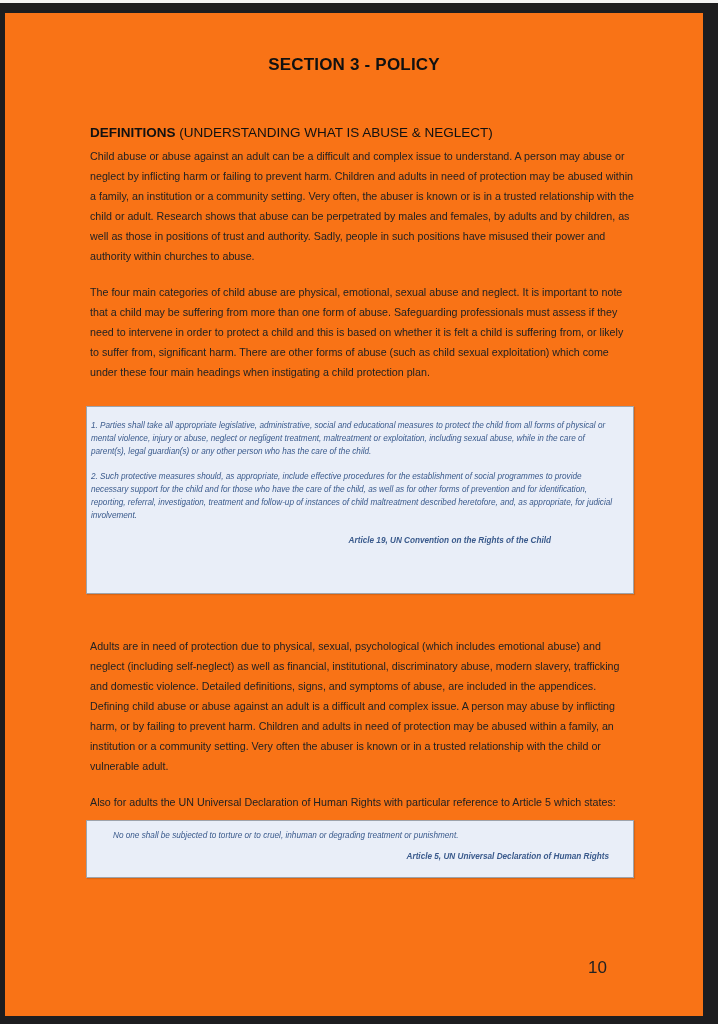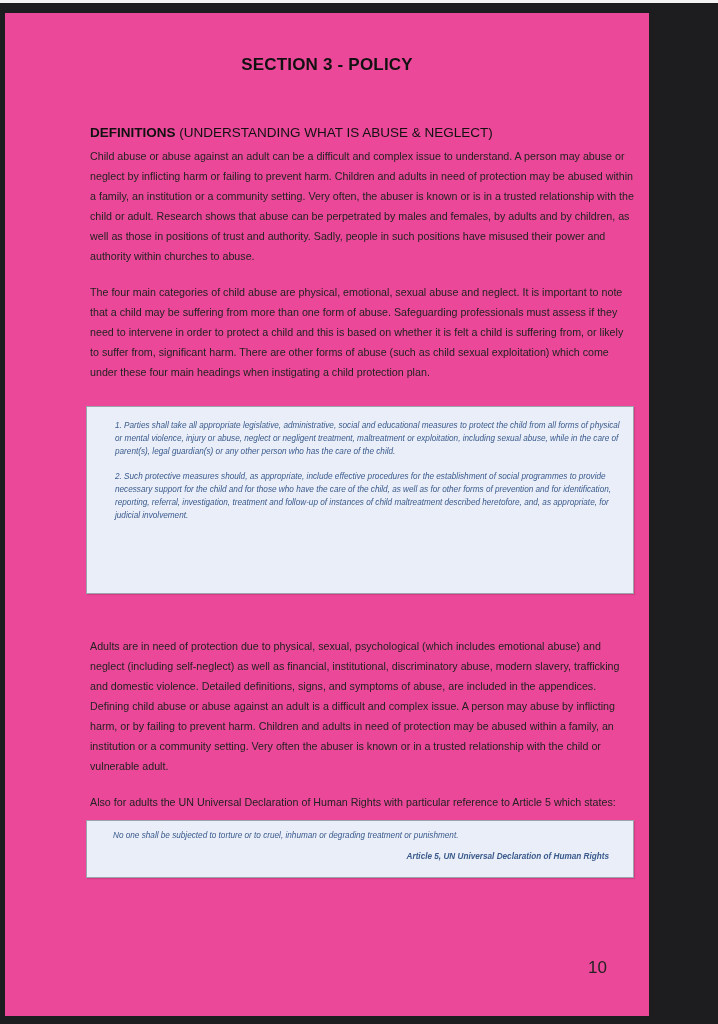--- a/index.html
+++ b/index.html
@@ -7,22 +7,22 @@
     width: 718px; height: 1024px; overflow: hidden;
     background: #1d1d1f;
     font-family: "Liberation Sans", "DejaVu Sans", sans-serif;
     position: relative;
   }
   .top-strip {
     position: absolute; left: 0; top: 0; width: 718px; height: 3px;
     background: #f4f4f4;
   }
   .page {
-    position: absolute; left: 5px; top: 13px; width: 644px; height: 1003px;
-    background: #ec4899;
+    position: absolute; left: 5px; top: 13px; width: 698px; height: 1003px;
+    background: #f97316;
     box-sizing: border-box;
     color: #222;
   }
   .section-title {
     position: absolute; top: 42px; left: 0; width: 100%;
     text-align: center; font-size: 17px; font-weight: 700; color: #111;
     letter-spacing: 0.2px;
   }
   .main-title {
     position: absolute; top: 75px; left: 0; width: 100%;
@@ -52,21 +52,21 @@
     font-size: 8.2px;
     line-height: 13px;
     box-sizing: border-box;
   }
   .quote-box .cite {
     font-weight: 700; text-align: right;
   }
   .fold {
     position: absolute; right: -2px; bottom: -2px; width: 0; height: 0;
   }
-  .box1 { margin-top: 8px; width: 548px; height: 188px; padding: 12px 12px 10px 28px; margin-left: -4px; }
+  .box1 { margin-top: 8px; width: 548px; height: 188px; padding: 12px 12px 10px 4px; margin-left: -4px; }
   .box1 .item { margin: 0 0 12px 0; }
   .box1 .cite { margin-right: 70px; margin-top: 8px; }
   .box2 { margin-top: 8px; width: 548px; height: 58px; padding: 8px 12px 6px 26px; margin-left: -4px; }
   .box2 .cite { margin-top: 8px; margin-right: 12px; }
   .page-number {
     position: absolute; left: 583px; top: 945px; font-size: 17px; color: #222;
   }
 </style>
 </head>
 <body>
@@ -82,20 +82,21 @@
     </div>
 
     <p class="body">Child abuse or abuse against an adult can be a difficult and complex issue to understand. A person may abuse or neglect by inflicting harm or failing to prevent harm. Children and adults in need of protection may be abused within a family, an institution or a community setting. Very often, the abuser is known or is in a trusted relationship with the child or adult. Research shows that abuse can be perpetrated by males and females, by adults and by children, as well as those in positions of trust and authority. Sadly, people in such positions have misused their power and authority within churches to abuse.</p>
     <div class="gap"></div>
     <p class="body">The four main categories of child abuse are physical, emotional, sexual abuse and neglect. It is important to note that a child may be suffering from more than one form of abuse. Safeguarding professionals must assess if they need to intervene in order to protect a child and this is based on whether it is felt a child is suffering from, or likely to suffer from, significant harm. There are other forms of abuse (such as child sexual exploitation) which come under these four main headings when instigating a child protection plan.</p>
     <div class="gap"></div>
 
     <div class="quote-box box1">
       <div class="item">1. Parties shall take all appropriate legislative, administrative, social and educational measures to protect the child from all forms of physical or mental violence, injury or abuse, neglect or negligent treatment, maltreatment or exploitation, including sexual abuse, while in the care of parent(s), legal guardian(s) or any other person who has the care of the child.</div>
       <div class="item">2. Such protective measures should, as appropriate, include effective procedures for the establishment of social programmes to provide necessary support for the child and for those who have the care of the child, as well as for other forms of prevention and for identification, reporting, referral, investigation, treatment and follow-up of instances of child maltreatment described heretofore, and, as appropriate, for judicial involvement.</div>
+      <div class="cite">Article 19, UN Convention on the Rights of the Child</div>
       <svg class="fold" width="38" height="30" viewBox="0 0 38 30" style="right:-2px;bottom:-2px;">
         <polygon points="38,0 38,8 14,30 0,30 0,29 30,29" fill="#ffffff"></polygon>
         <polygon points="38,8 14,30 18,12" fill="#d6dae2" stroke="#9ea3ab" stroke-width="1.5"></polygon>
         <polyline points="38,0 38,8 14,30 0,30" fill="none" stroke="#9ea3ab" stroke-width="1.5"></polyline>
       </svg>
     </div>
 
     <div class="gap" style="height:42px"></div>
     <p class="body">Adults are in need of protection due to physical, sexual, psychological (which includes emotional abuse) and neglect (including self-neglect) as well as financial, institutional, discriminatory abuse, modern slavery, trafficking and domestic violence. Detailed definitions, signs, and symptoms of abuse, are included in the appendices. Defining child abuse or abuse against an adult is a difficult and complex issue. A person may abuse by inflicting harm, or by failing to prevent harm. Children and adults in need of protection may be abused within a family, an institution or a community setting. Very often the abuser is known or in a trusted relationship with the child or vulnerable adult.</p>
     <div class="gap"></div>

